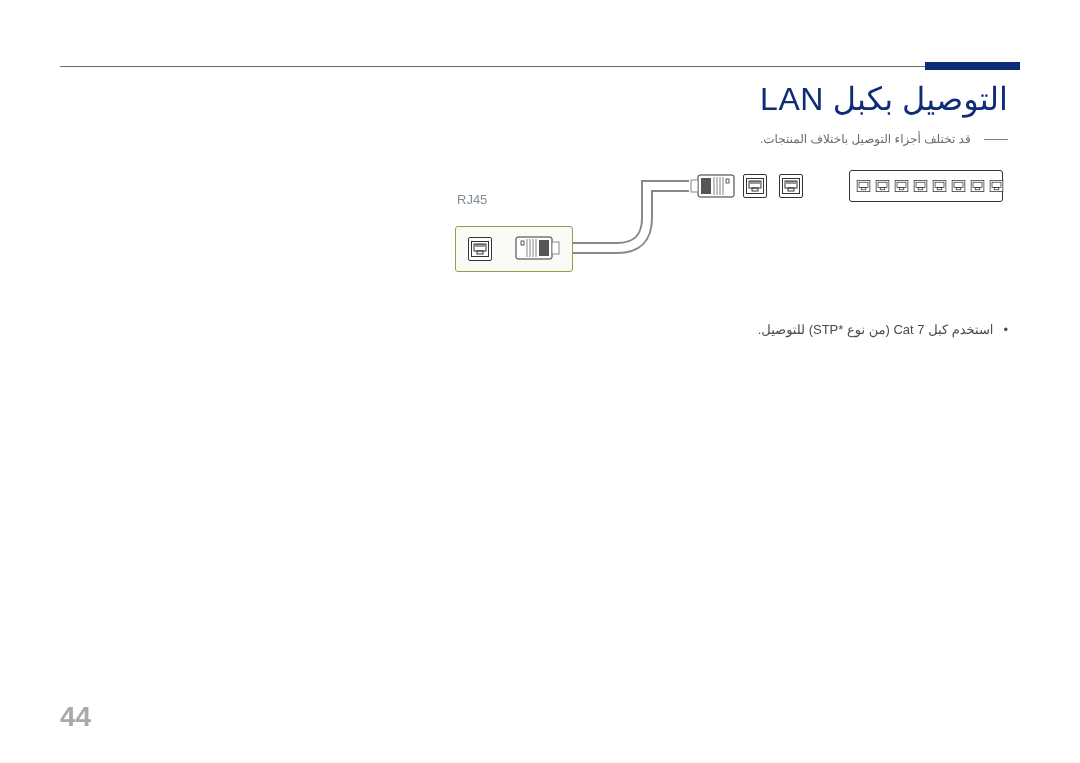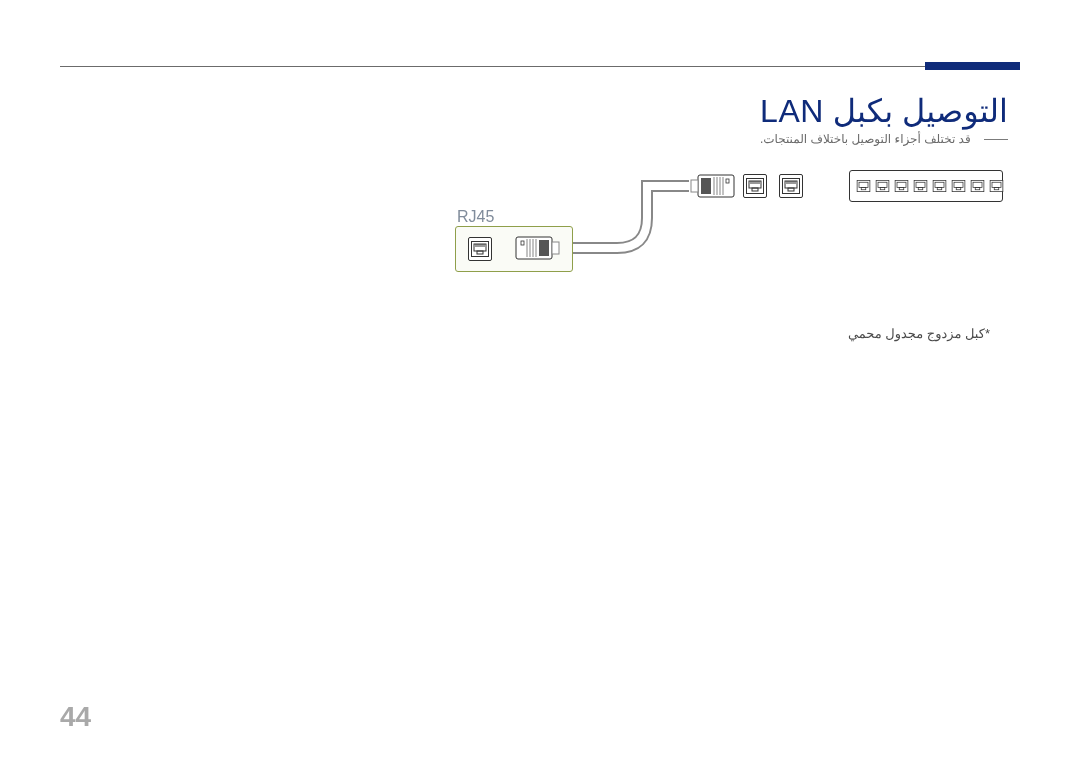--- a/index.html
+++ b/index.html
@@ -21,21 +21,21 @@
 .accent-bar {
   position: absolute;
   top: 62px;
   right: 60px;
   width: 95px;
   height: 8px;
   background: #0f2b7a;
 }
 .title {
   position: absolute;
-  top: 92px;
+  top: 80px;
   right: 72px;
   color: #0f2b7a;
   font-size: 32px;
   font-weight: 400;
   letter-spacing: .5px;
   direction: rtl;
 }
 .subnote {
   position: absolute;
   top: 132px;
@@ -51,24 +51,24 @@
 .diagram {
   position: absolute;
   top: 170px;
   right: 72px;
   width: 555px;
   height: 140px;
   direction: ltr;
 }
 .rj45-label {
   position: absolute;
-  top: 38px;
+  top: 22px;
   left: 4px;
   color: #808c9b;
-  font-size: 16px;
+  font-size: 13px;
   font-weight: 400;
 }
 
 .device {
   position: absolute;
   top: 56px;
   left: 2px;
   width: 118px;
   height: 46px;
   border: 1px solid #8f9f4a;
@@ -318,16 +318,16 @@
       <svg width="15" height="12" viewBox="0 0 18 16">
           <rect x="0.5" y="0.5" width="17" height="15" fill="#fff" stroke="#333"></rect>
           <rect x="3" y="3" width="12" height="7" fill="none" stroke="#333"></rect>
           <rect x="6" y="10" width="6" height="3" fill="none" stroke="#333"></rect>
         </svg>
     </span>
   </div>
 </div>
 
 <div class="notes">
-  <div class="line2">*كبل مزدوج مجدول محمي</div>
+  <div class="line1">استخدم كبل Cat 7 (من نوع *STP) للتوصيل.</div>
 </div>
 
 <div class="page-num">44</div>
 
 </body></html>

